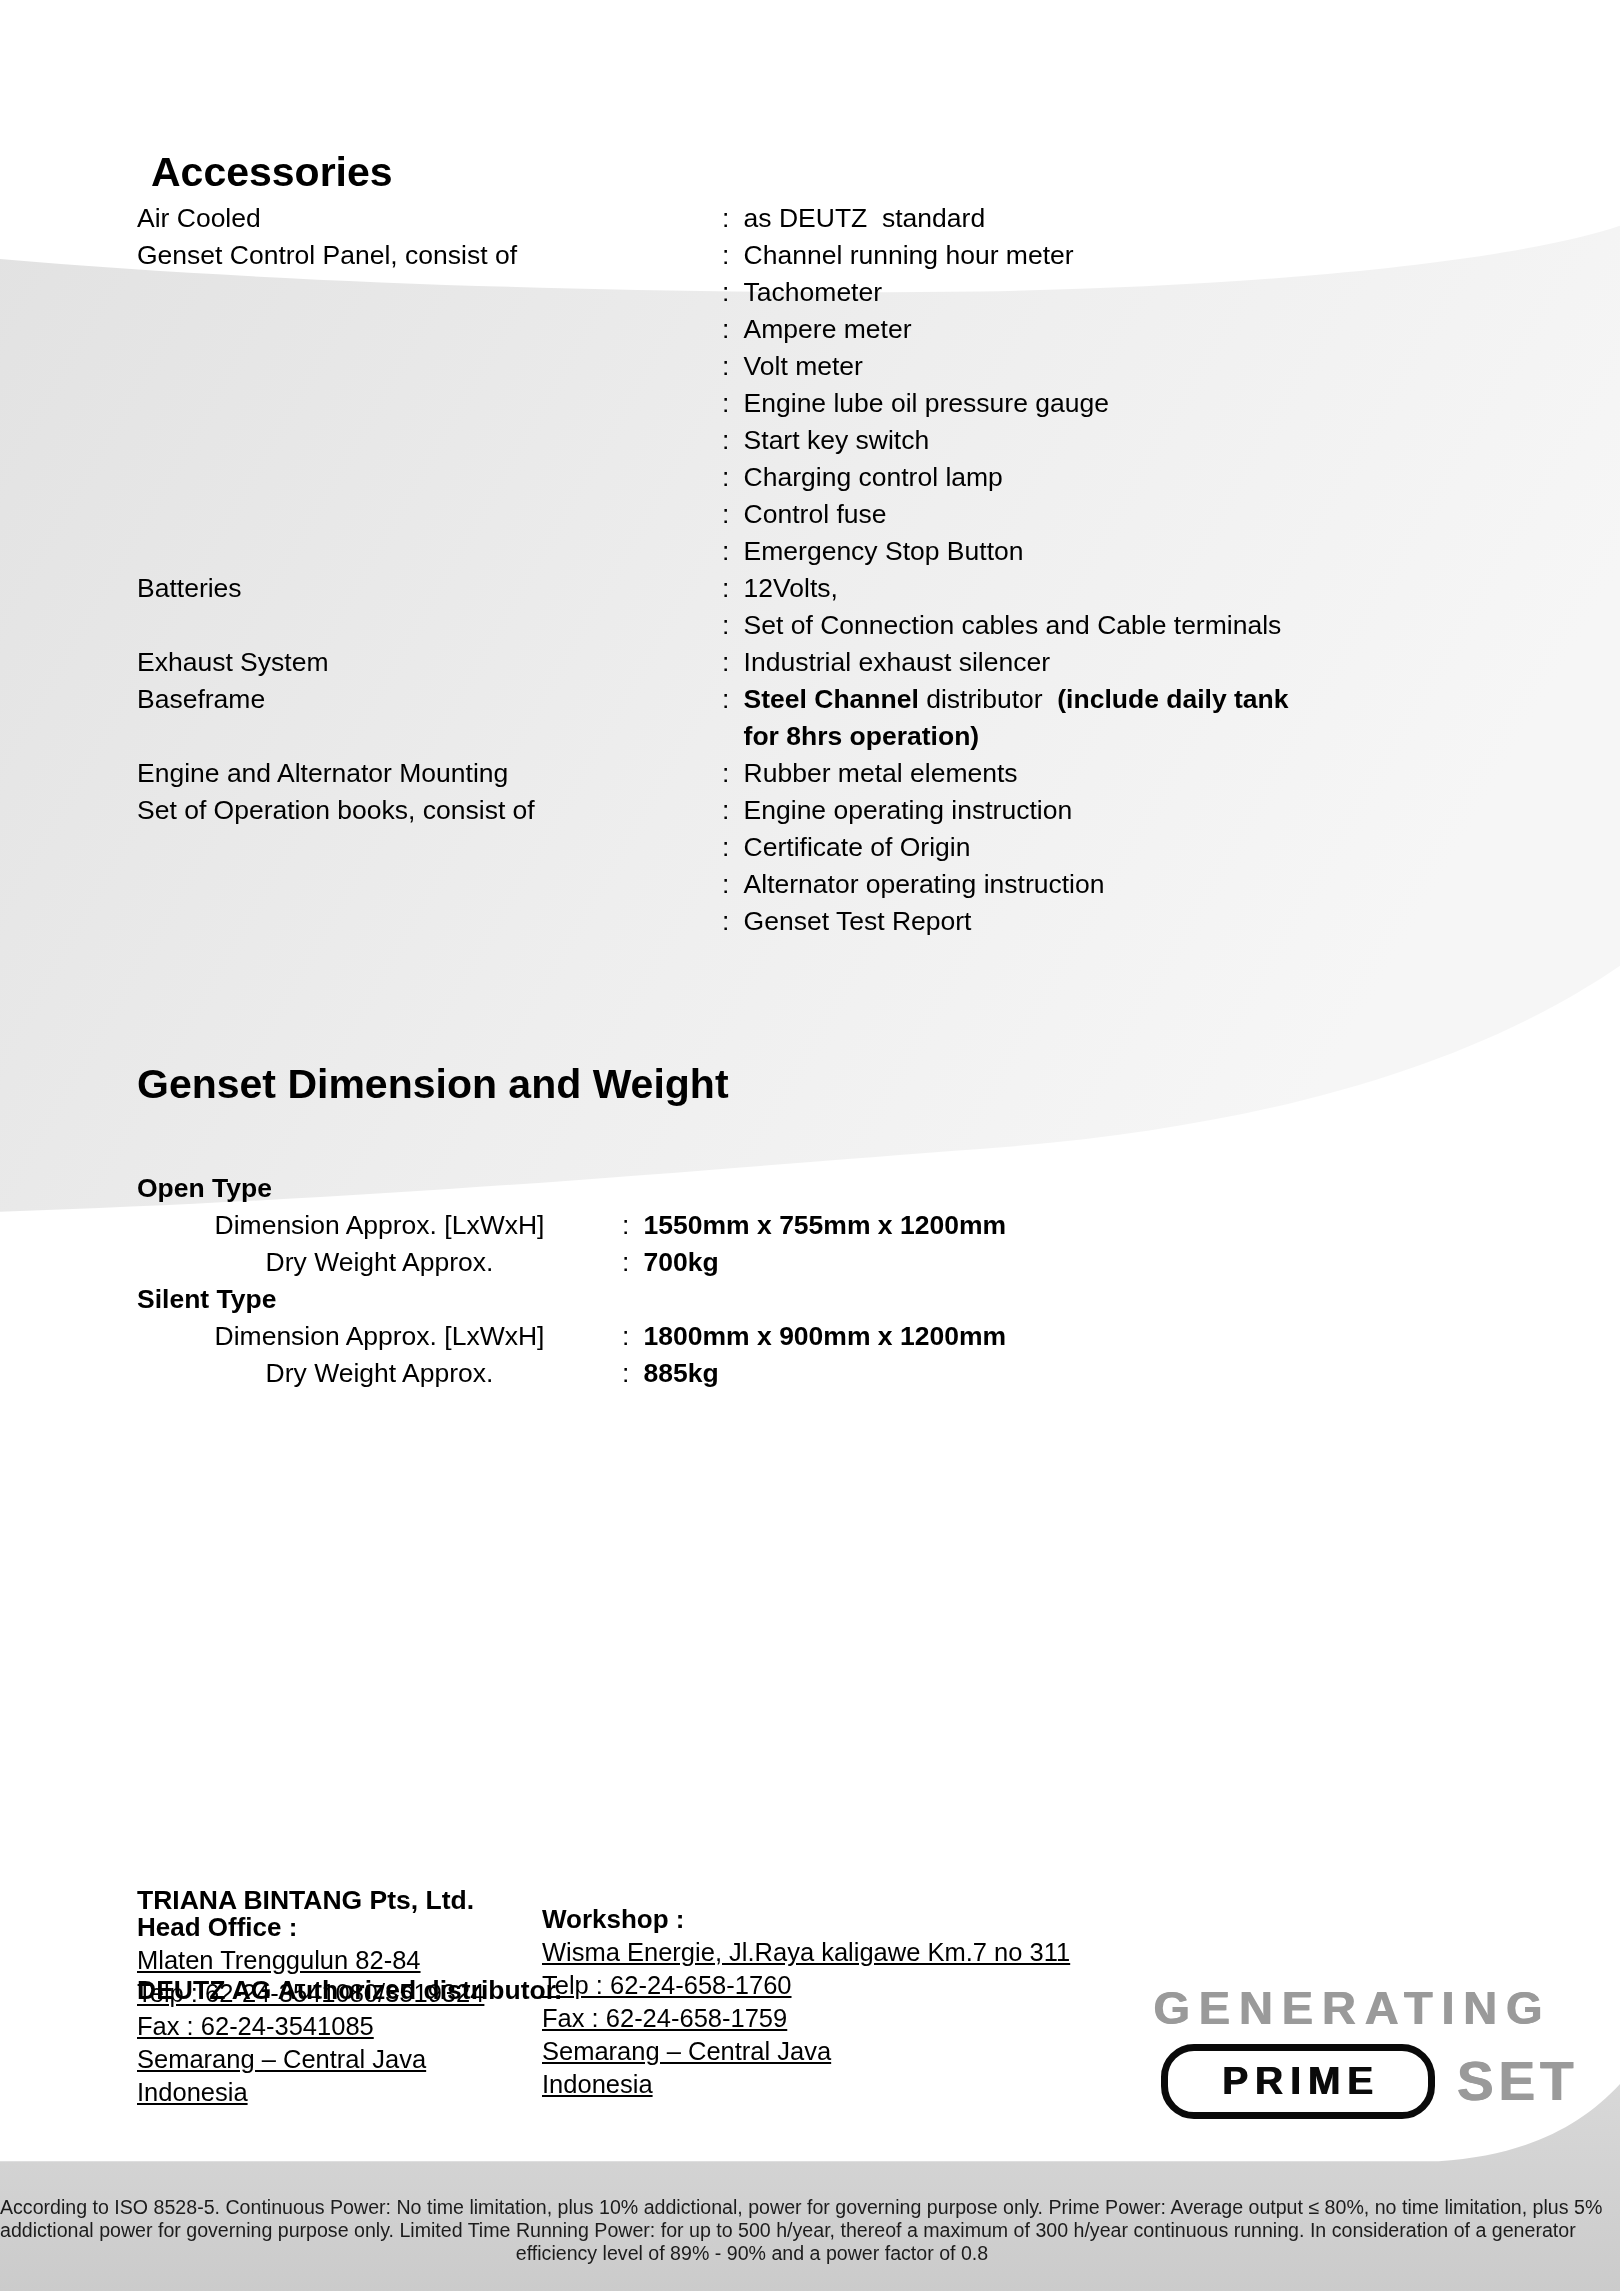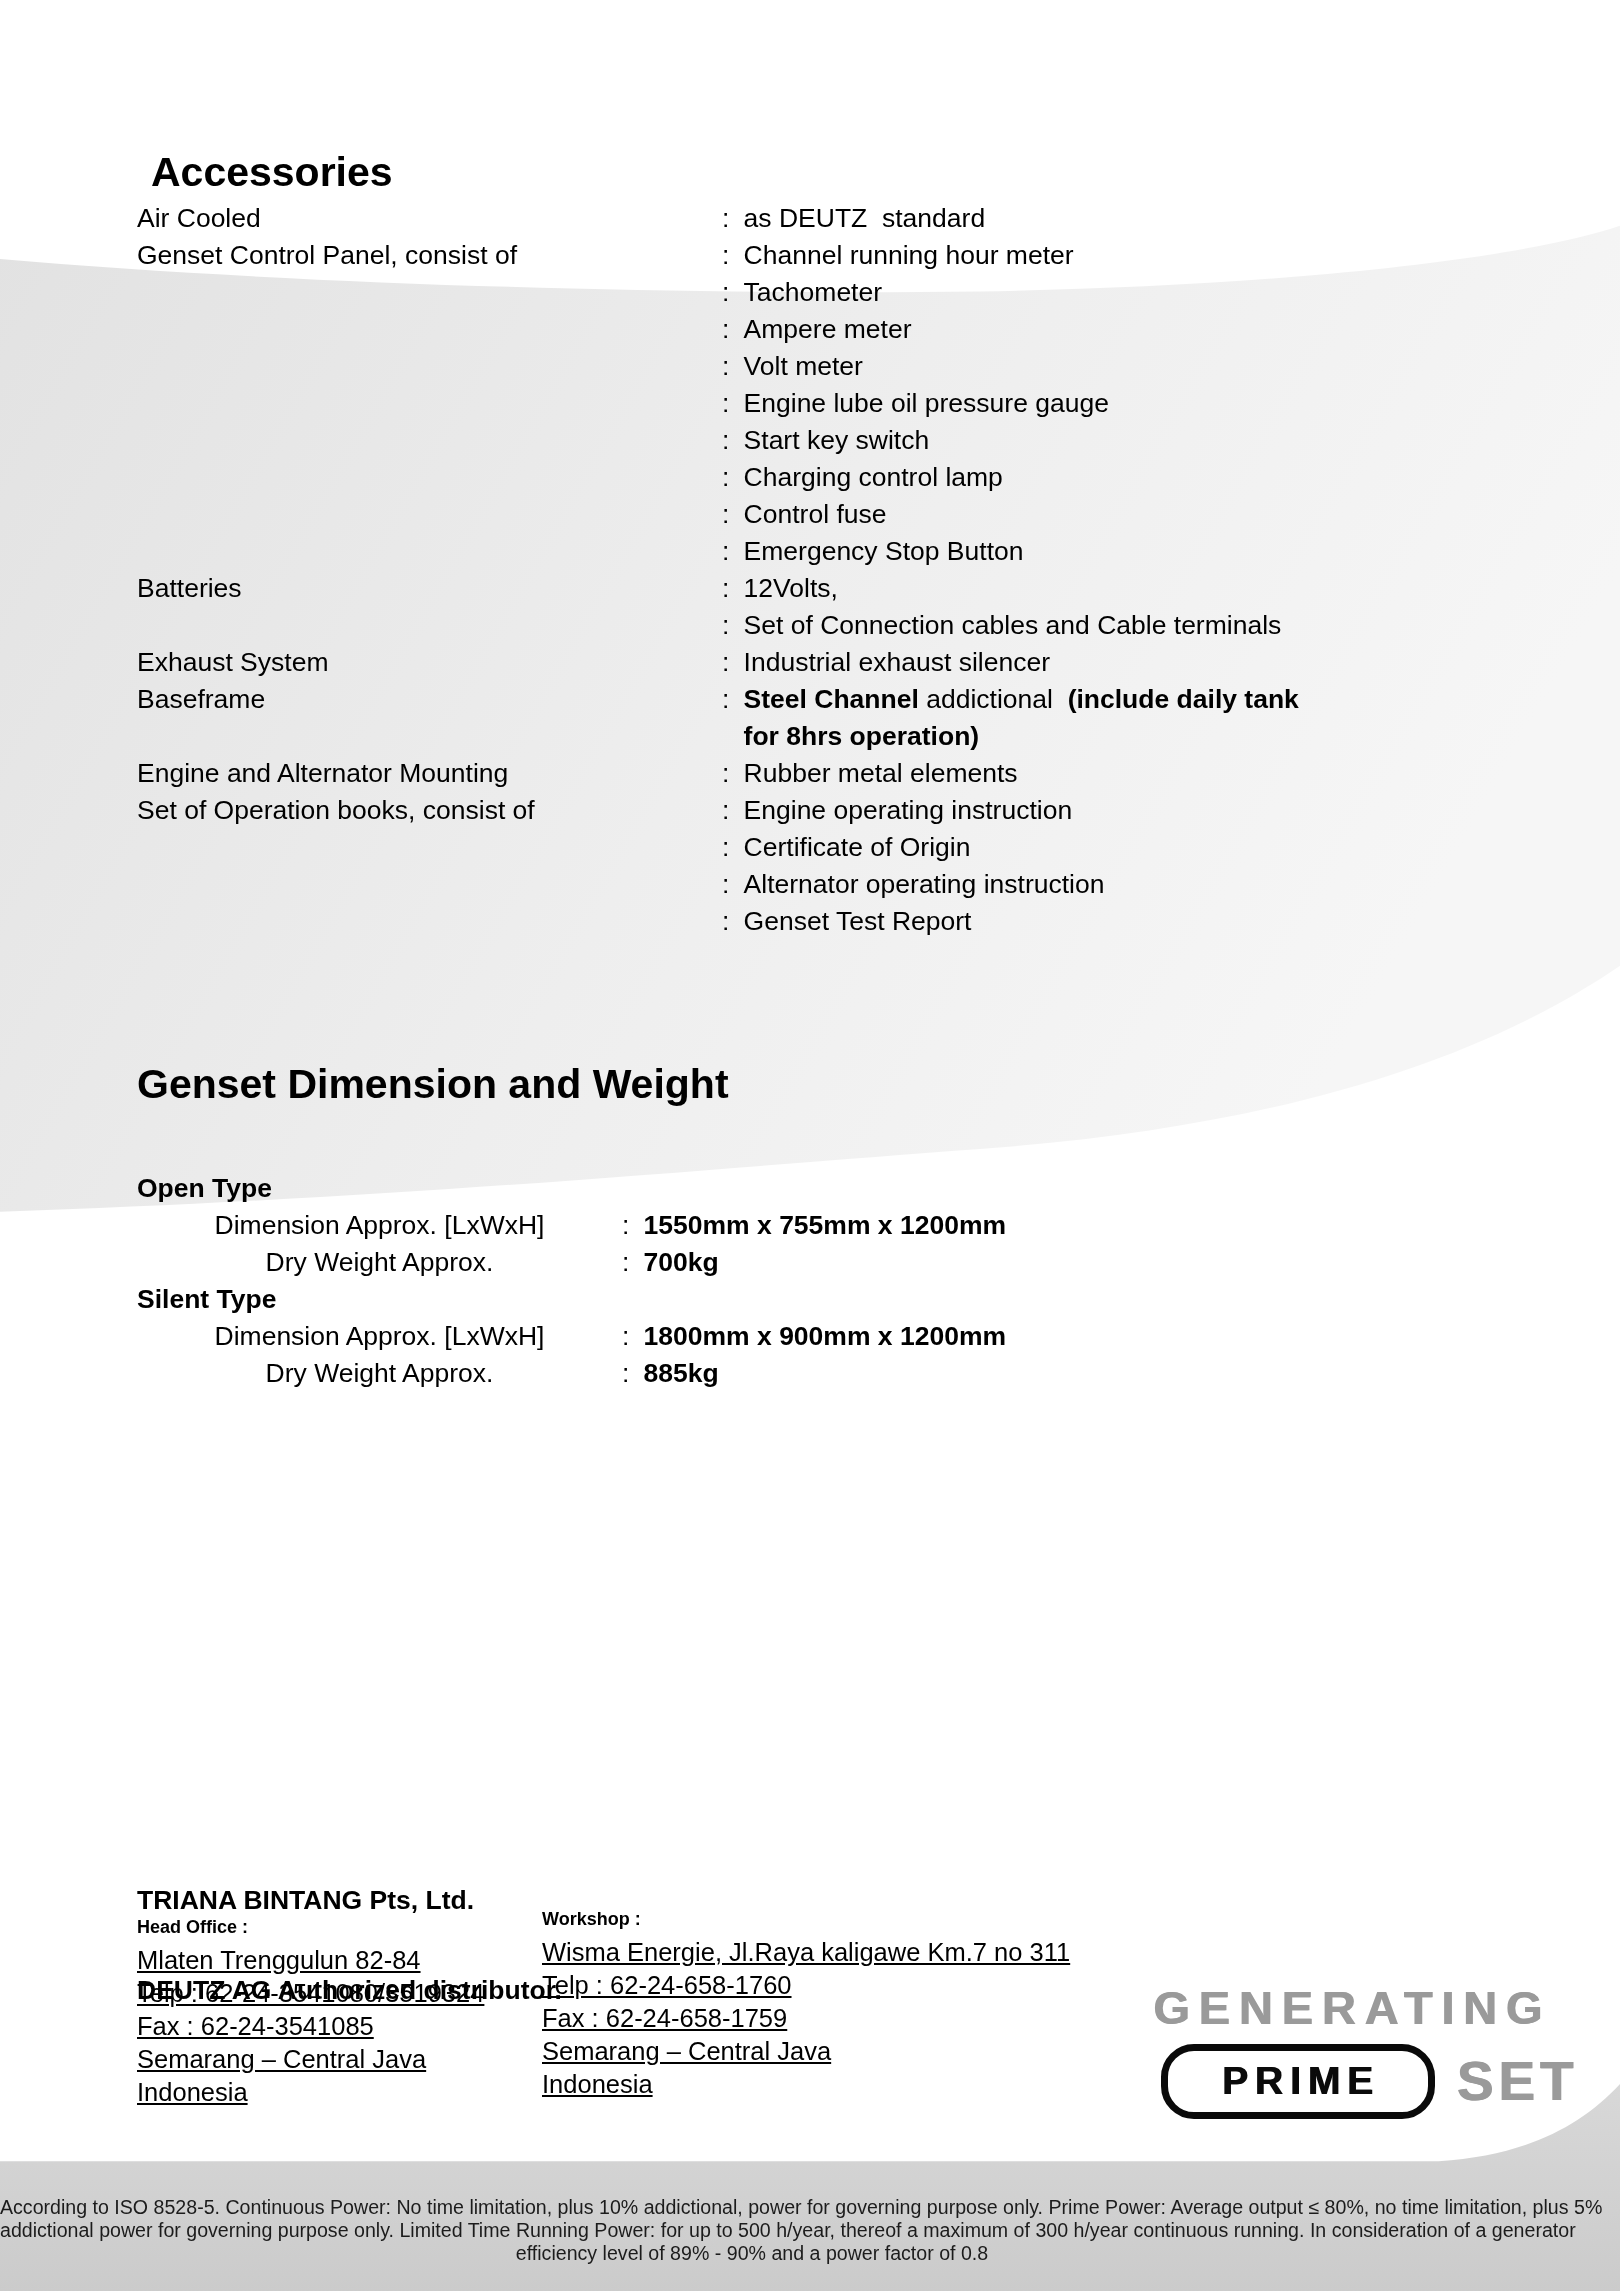--- a/index.html
+++ b/index.html
@@ -19,21 +19,21 @@
   .spec-rows{display:block;}
   .spec-row{display:flex;height:37px;line-height:37px;font-size:26.5px;white-space:pre;}
   .spec-label{width:585px;flex:0 0 585px;}
   .dim-row .spec-label{width:485px;flex:0 0 485px;text-align:center;}
   .spec-colon{width:21.6px;flex:0 0 21.6px;}
   .spec-value{flex:1;}
   .b{font-weight:bold;}
   .dim-header{font-weight:bold;}
 
   .contact-bold{font-size:26.5px;font-weight:bold;line-height:30px;white-space:pre;}
-  .contact-title{font-size:18px;font-weight:bold;line-height:33px;white-space:pre;}
+  .contact-title{font-size:26px;font-weight:bold;line-height:33px;white-space:pre;}
   .contact-lines{font-size:25.5px;line-height:33px;white-space:pre;text-decoration:underline;}
 
   .logo-generating{
     font-size:47px;font-weight:bold;letter-spacing:8.8px;color:#9a9a9a;
     white-space:pre;text-shadow:1px 0 0 currentColor;
   }
   .logo-pill{
     box-sizing:border-box;width:274px;height:75px;
     border:7.8px solid #0a0a0a;border-radius:33px;
     display:flex;align-items:center;justify-content:center;
@@ -81,21 +81,21 @@
       <div class="spec-row"><div class="spec-label"></div><div class="spec-colon">:</div><div class="spec-value"><span>Ampere meter</span></div></div>
       <div class="spec-row"><div class="spec-label"></div><div class="spec-colon">:</div><div class="spec-value"><span>Volt meter</span></div></div>
       <div class="spec-row"><div class="spec-label"></div><div class="spec-colon">:</div><div class="spec-value"><span>Engine lube oil pressure gauge</span></div></div>
       <div class="spec-row"><div class="spec-label"></div><div class="spec-colon">:</div><div class="spec-value"><span>Start key switch</span></div></div>
       <div class="spec-row"><div class="spec-label"></div><div class="spec-colon">:</div><div class="spec-value"><span>Charging control lamp</span></div></div>
       <div class="spec-row"><div class="spec-label"></div><div class="spec-colon">:</div><div class="spec-value"><span>Control fuse</span></div></div>
       <div class="spec-row"><div class="spec-label"></div><div class="spec-colon">:</div><div class="spec-value"><span>Emergency Stop Button</span></div></div>
       <div class="spec-row"><div class="spec-label">Batteries</div><div class="spec-colon">:</div><div class="spec-value"><span>12Volts,</span></div></div>
       <div class="spec-row"><div class="spec-label"></div><div class="spec-colon">:</div><div class="spec-value"><span>Set of Connection cables and Cable terminals</span></div></div>
       <div class="spec-row"><div class="spec-label">Exhaust System</div><div class="spec-colon">:</div><div class="spec-value"><span>Industrial exhaust silencer</span></div></div>
-      <div class="spec-row"><div class="spec-label">Baseframe</div><div class="spec-colon">:</div><div class="spec-value"><span class="b">Steel Channel</span><span> addictional  </span><span class="b">(include daily tank</span></div></div>
+      <div class="spec-row"><div class="spec-label">Baseframe</div><div class="spec-colon">:</div><div class="spec-value"><span class="b">Steel Channel</span><span> distributor  </span><span class="b">(include daily tank</span></div></div>
       <div class="spec-row"><div class="spec-label"></div><div class="spec-colon"></div><div class="spec-value"><span class="b">for 8hrs operation)</span></div></div>
       <div class="spec-row"><div class="spec-label">Engine and Alternator Mounting</div><div class="spec-colon">:</div><div class="spec-value"><span>Rubber metal elements</span></div></div>
       <div class="spec-row"><div class="spec-label">Set of Operation books, consist of</div><div class="spec-colon">:</div><div class="spec-value"><span>Engine operating instruction</span></div></div>
       <div class="spec-row"><div class="spec-label"></div><div class="spec-colon">:</div><div class="spec-value"><span>Certificate of Origin</span></div></div>
       <div class="spec-row"><div class="spec-label"></div><div class="spec-colon">:</div><div class="spec-value"><span>Alternator operating instruction</span></div></div>
       <div class="spec-row"><div class="spec-label"></div><div class="spec-colon">:</div><div class="spec-value"><span>Genset Test Report</span></div></div>
     </div>
 
   <div class="layer section-title" style="left:137px;top:1061px;">Genset Dimension and Weight</div>
 

